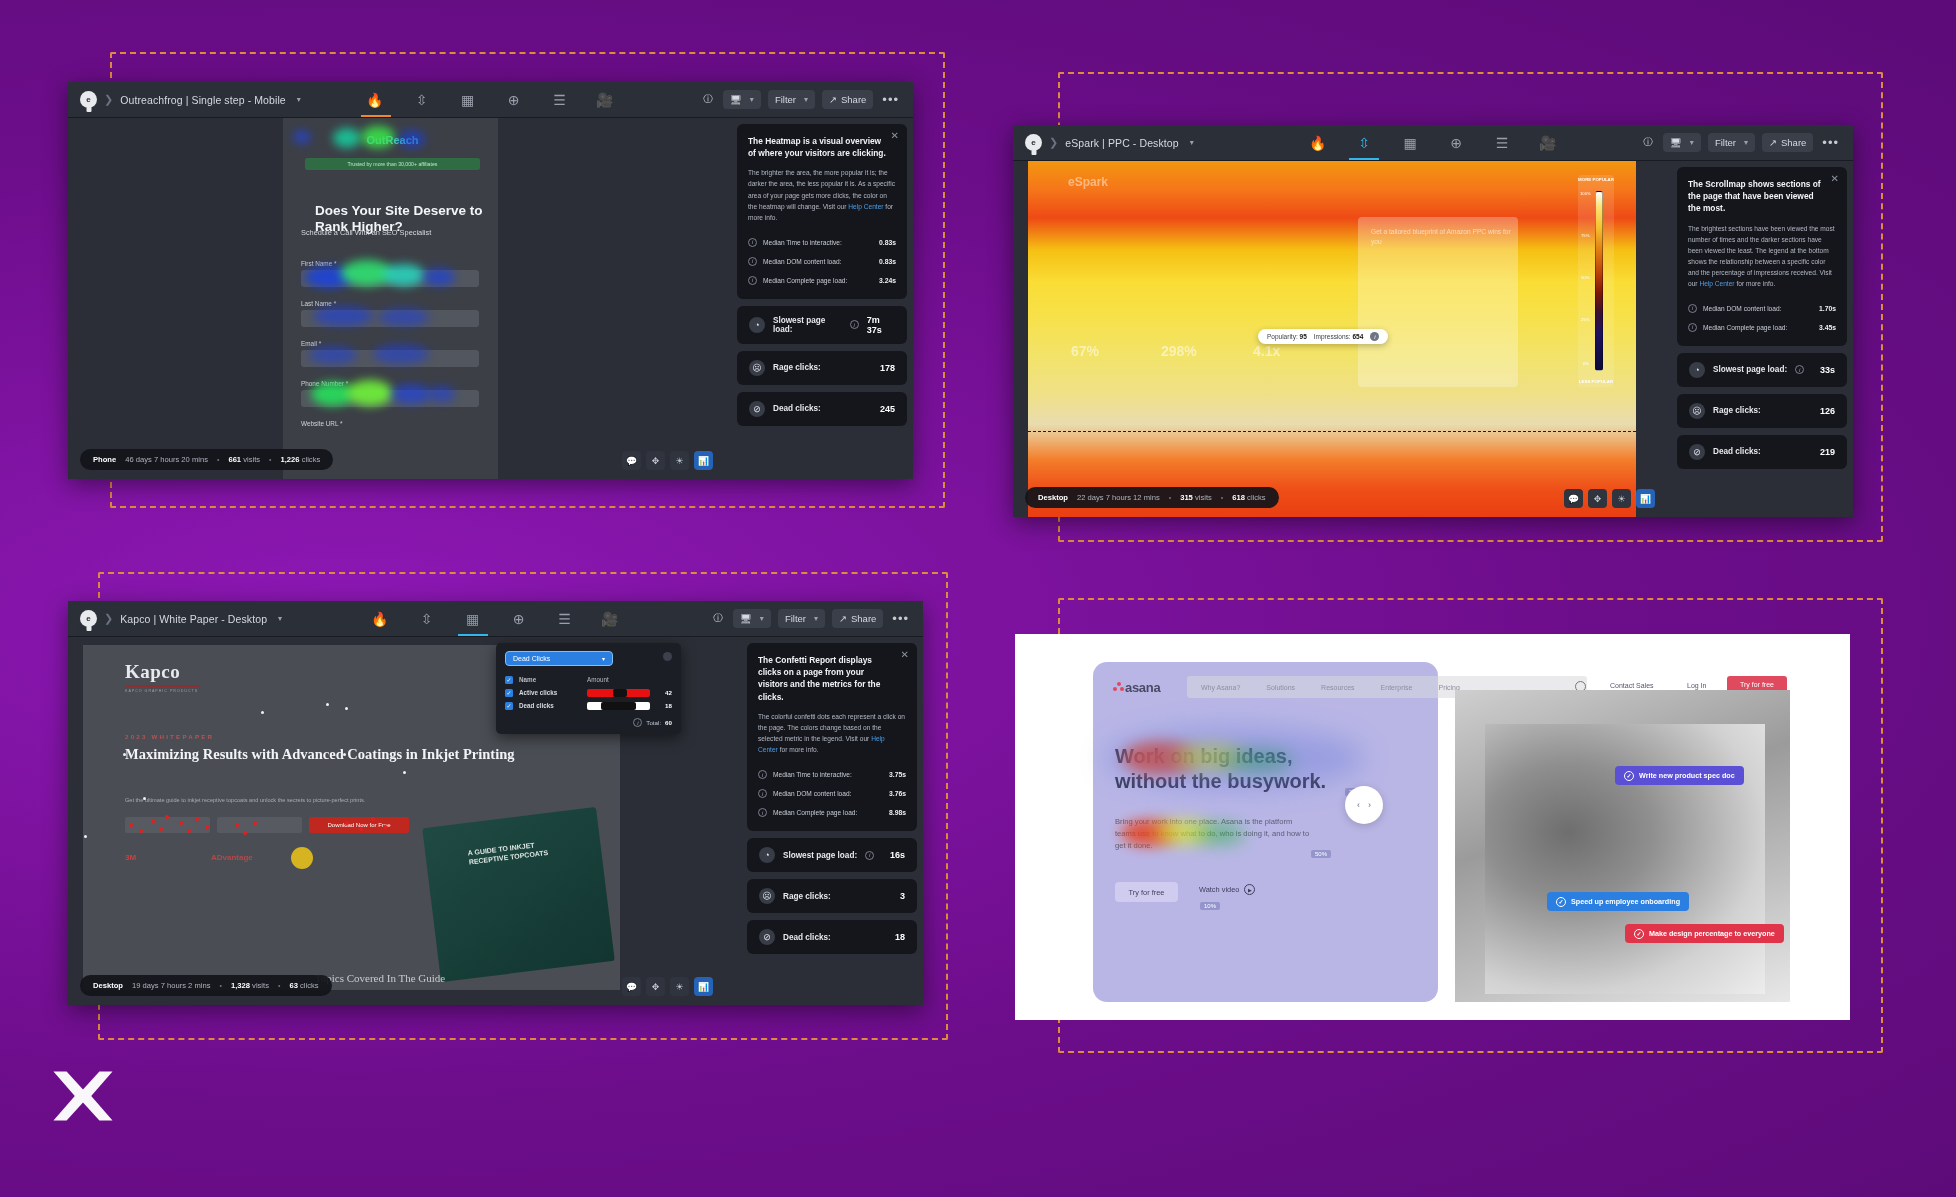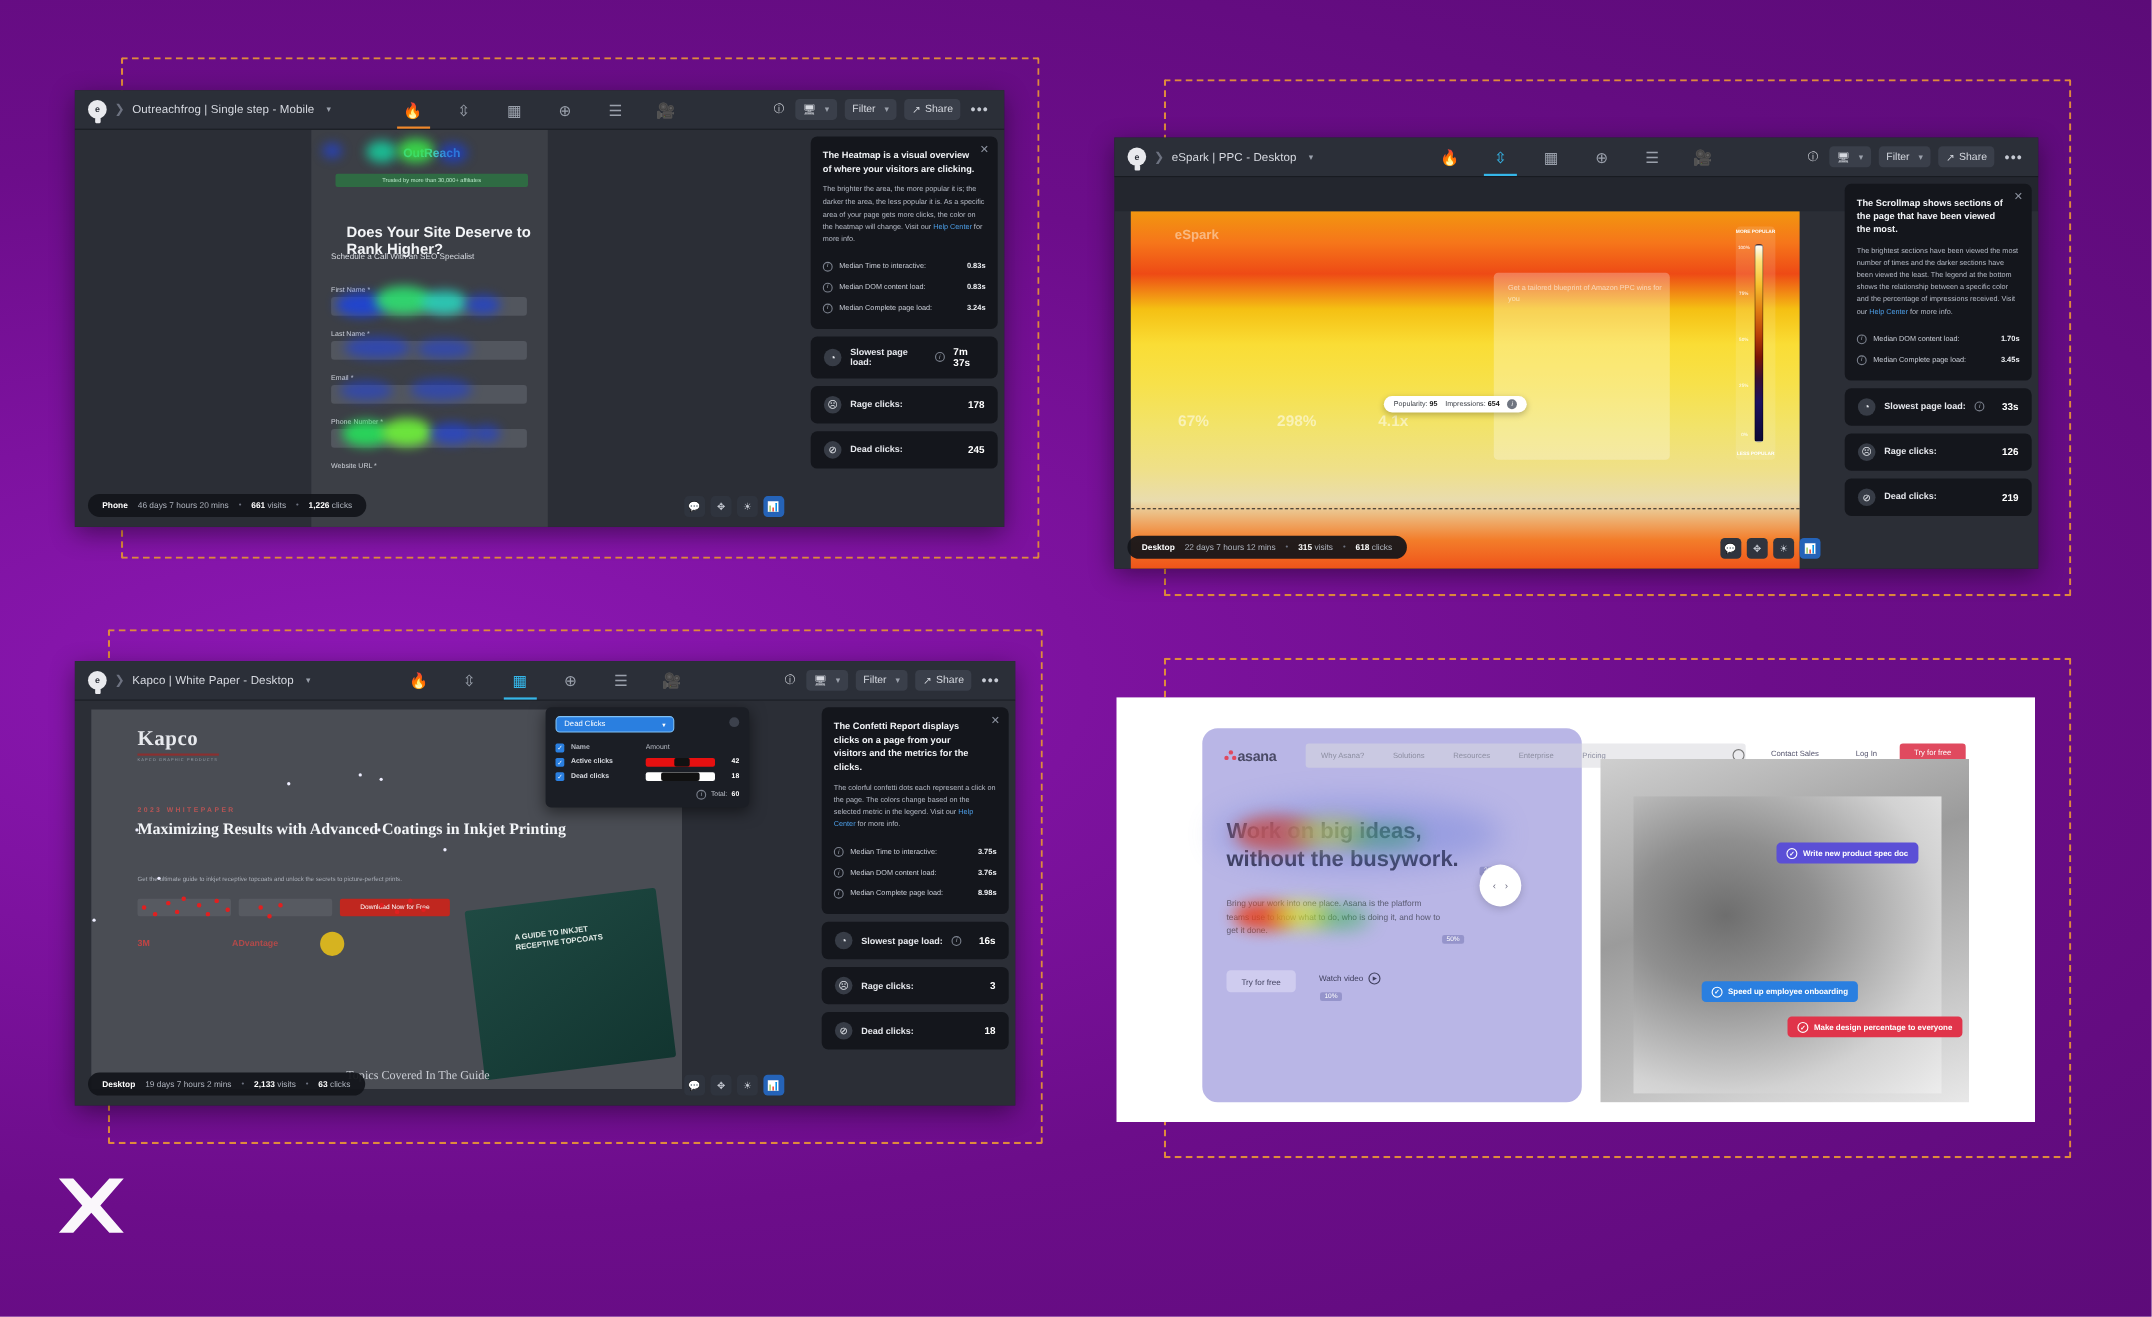--- a/index.html
+++ b/index.html
@@ -426,21 +426,21 @@
       <span class="pill">🖥<span class="caret">▾</span></span>
       <span class="pill">
           <span>Filter</span>
           <span class="caret">▾</span>
         </span>
       <span class="pill">↗<span>Share</span></span>
       <span class="dots">•••</span>
     </div>
   </div>
 
-  <div class="canvas" style="left:0;top:36px;right:0;bottom:0;background:#2b2e36;margin-top:31px;">
+  <div class="canvas" style="left:0;top:36px;right:0;bottom:0;background:#2b2e36;">
     <div style="position:absolute;left:15px;top:0;width:608px;height:356px;background:linear-gradient(to bottom,#f2960f 0%,#f6761a 8%,#ee4a15 16%,#f5c013 25%,#fadd35 34%,#f7e14a 44%,#f2e36a 55%,#efe089 66%,#e9dcae 74%,#f37d2a 84%,#ef4f18 92%,#e93e12 100%);"></div>
     <div style="position:absolute;left:55px;top:14px;color:rgba(255,255,255,.45);font-size:12px;font-weight:bold;">eSpark</div>
     <div style="position:absolute;left:345px;top:56px;width:160px;height:170px;background:rgba(255,255,255,.28);border-radius:4px;"></div>
     <div style="position:absolute;left:358px;top:66px;width:140px;color:rgba(255,255,255,.6);font-size:6.6px;line-height:1.5;">Get a tailored blueprint of Amazon PPC wins for you</div>
     <div style="position:absolute;left:58px;top:182px;color:rgba(255,255,255,.52);font-size:14px;font-weight:bold;">67%</div>
     <div style="position:absolute;left:148px;top:182px;color:rgba(255,255,255,.52);font-size:14px;font-weight:bold;">298%</div>
     <div style="position:absolute;left:240px;top:182px;color:rgba(255,255,255,.52);font-size:14px;font-weight:bold;text-align:center;">4.1x</div>
 
     <div class="legend-wrap" style="left:565px;top:14px;width:36px;height:212px;">
       <div class="legend-txt" style="left:0;top:3px;width:36px;">MORE POPULAR</div>
@@ -623,21 +623,21 @@
         <span>Total:</span>
         <b>60</b>
       </div>
     </div>
   </div>
 
   <div class="statusbar">
     <span class="dev">Desktop</span>
     <span class="txt">19 days 7 hours 2 mins</span>
     <span class="sep">•</span>
-    <span class="txt"><b>2,133</b> <span>visits</span></span>
+    <span class="txt"><b>1,328</b> <span>visits</span></span>
     <span class="sep">•</span>
     <span class="txt"><b>63</b> <span>clicks</span></span>
   </div>
 
   <div class="floatbtns" style="right:210px;">
     <span class="fb">💬</span>
     <span class="fb">✥</span>
     <span class="fb">☀</span>
     <span class="fb on">📊</span>
   </div>

